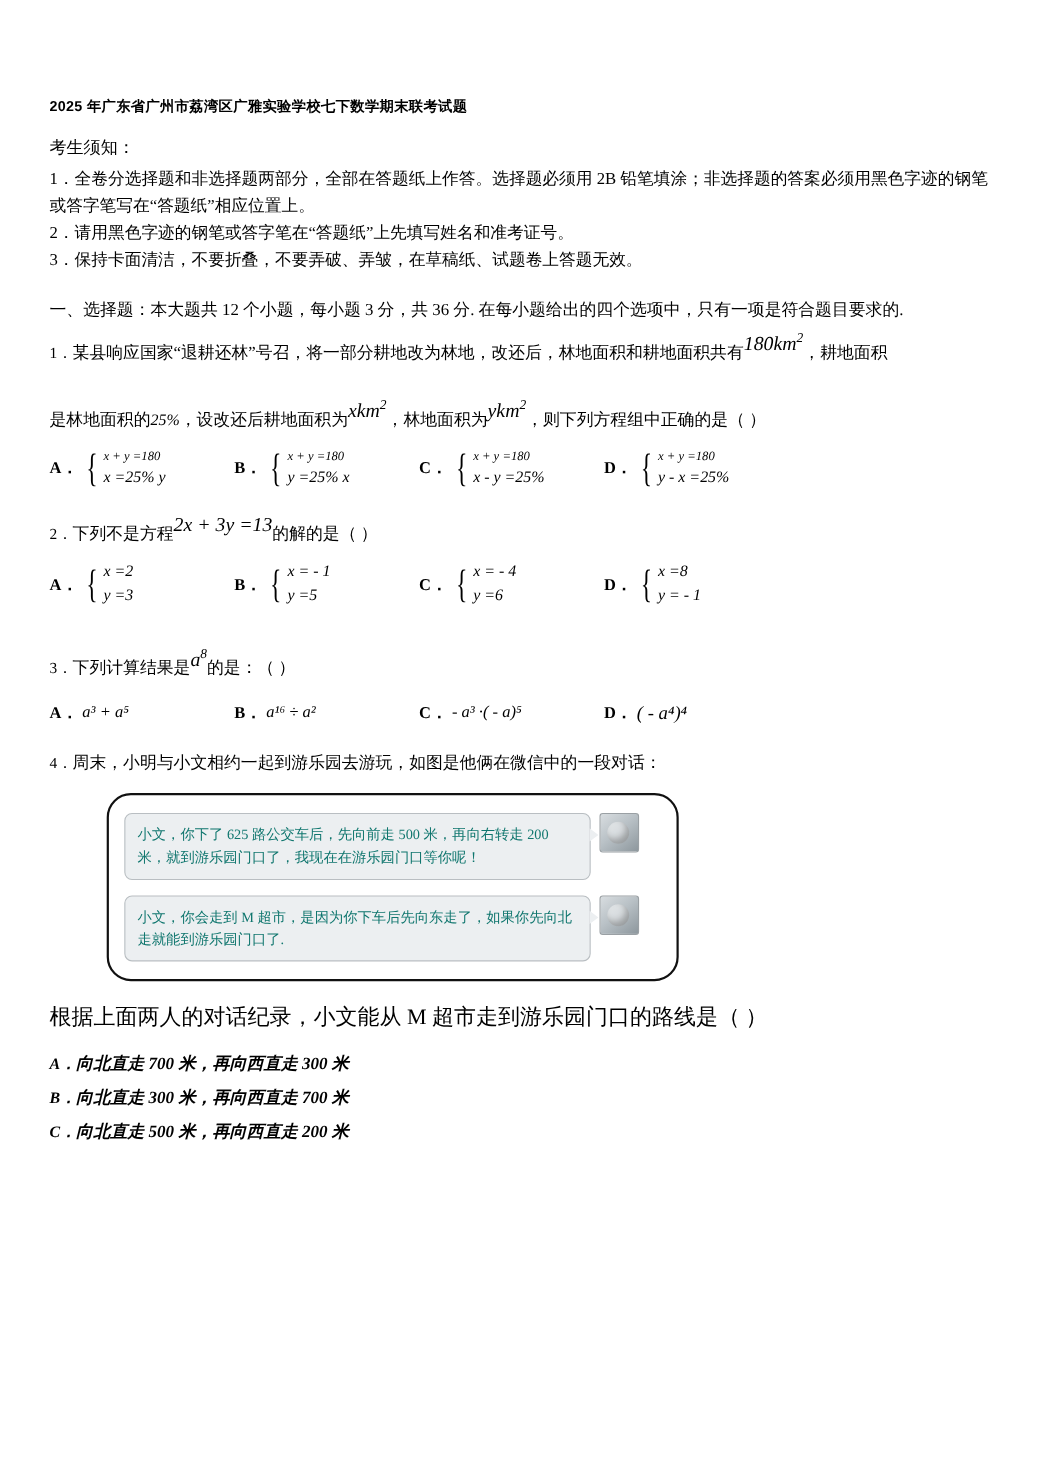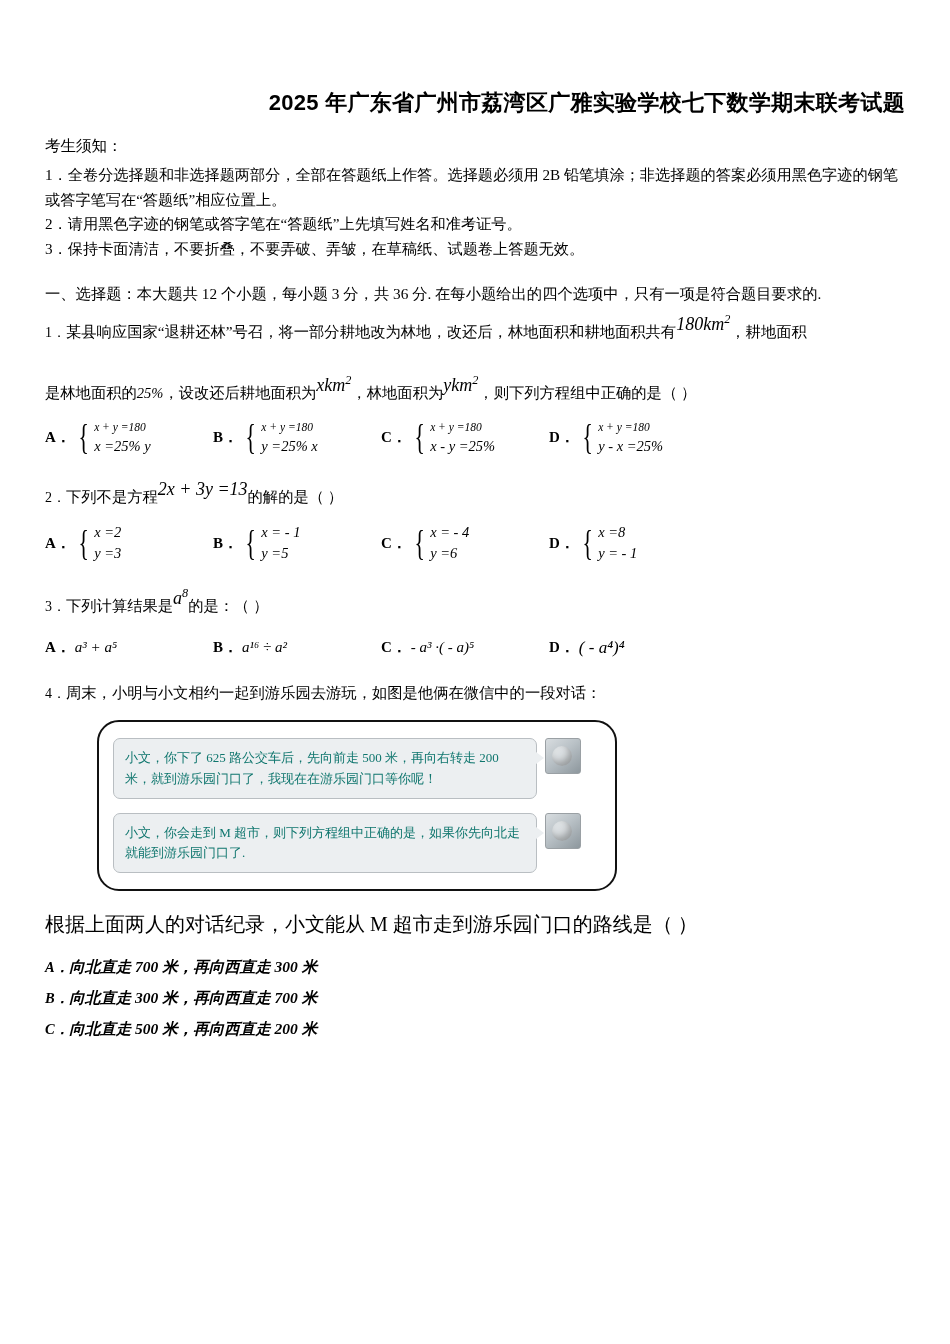--- a/index.html
+++ b/index.html
@@ -14,24 +14,24 @@
     color: #000000;
     position: relative;
     overflow: hidden;
   }
   .page {
     padding: 88px 45px 0 45px;
     box-sizing: border-box;
     width: 950px;
   }
   .doc-title {
-    text-align: right;
+    text-align: left;
     font-family: "Liberation Sans", sans-serif;
     font-weight: bold;
-    font-size: 22px;
+    font-size: 13px;
     letter-spacing: 0.3px;
     margin: 0 0 18px 0;
   }
   .notice-head {
     font-size: 15.5px;
     margin: 0 0 6px 0;
   }
   .notice-line {
     font-size: 15.2px;
     line-height: 1.62;
@@ -300,21 +300,21 @@
       <span class="sys">
         <span class="brace">{</span>
         <span class="sys-lines">
           <span>x =8</span>
           <span>y = - 1</span>
         </span>
       </span>
     </div>
   </div>
 
-  <div class="q" style="margin-top:26px;">
+  <div class="q" style="margin-top:39px;">
     <span class="q-num">3．</span><span>下列计算结果是</span><span class="raise-math"><span>a</span><sup>8</sup></span><span>的是：（    ）</span>
   </div>
 
   <div class="opts-row" style="margin-top:16px;">
     <div class="opt opt-w1">
       <span class="opt-label">A．</span>
       <span class="ital">a³ + a⁵</span>
     </div>
     <div class="opt opt-w2">
       <span class="opt-label">B．</span>
@@ -337,21 +337,21 @@
   <div class="chat-wrap">
     <div class="bubble-row right">
       <div class="bubble bubble-a">
         <span>小文，你下了 625 路公交车后，先向前走 500 米，再向右转走 200 米，就到游乐园门口了，我现在在游乐园门口等你呢！</span>
         <span class="tail-r"></span>
       </div>
       <div class="ava ava-right"></div>
     </div>
     <div class="bubble-row right" style="margin-bottom:2px;">
       <div class="bubble bubble-c">
-        <span>小文，你会走到 M 超市，则下列方程组中正确的是，如果你先向北走就能到游乐园门口了.</span>
+        <span>小文，你会走到 M 超市，是因为你下车后先向东走了，如果你先向北走就能到游乐园门口了.</span>
         <span class="tail-r"></span>
       </div>
       <div class="ava ava-right"></div>
     </div>
   </div>
 
   <div class="after-chat">根据上面两人的对话纪录，小文能从 M 超市走到游乐园门口的路线是（        ）</div>
 
   <p class="ans-line">
     <span class="ans-k">A．</span><span class="bold-cn">向北直走 700 米，再向西直走 300 米</span>

